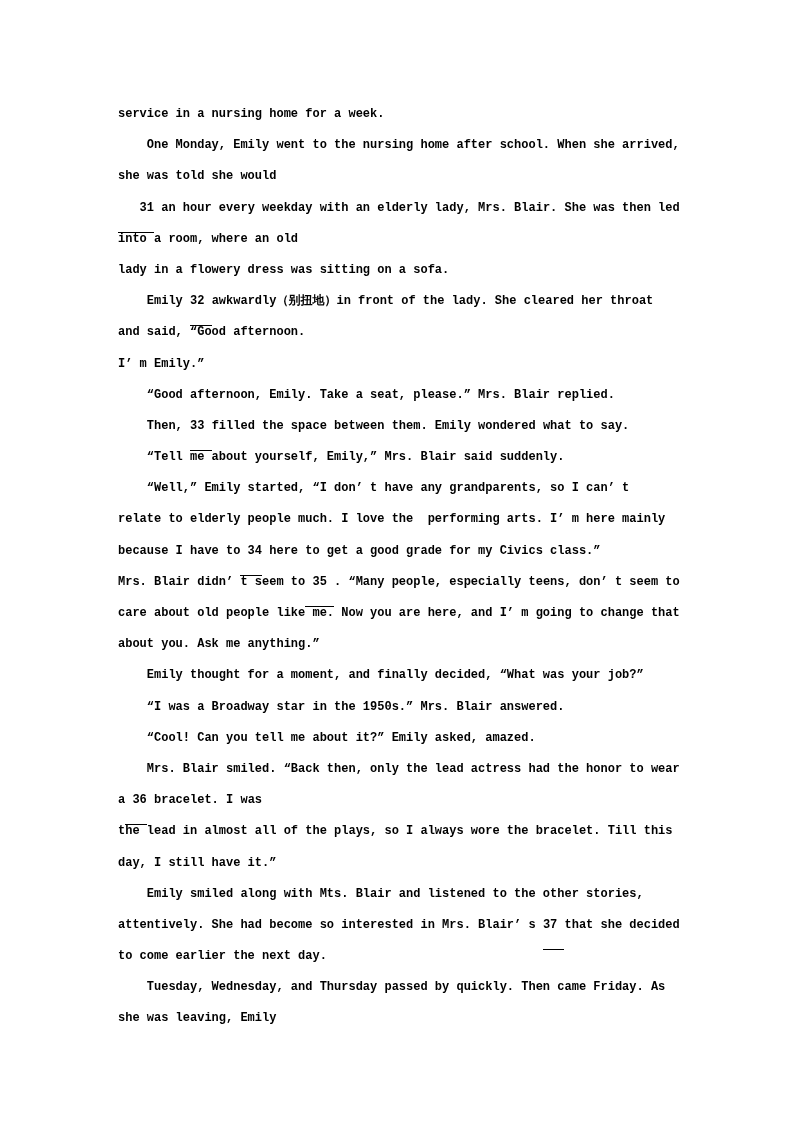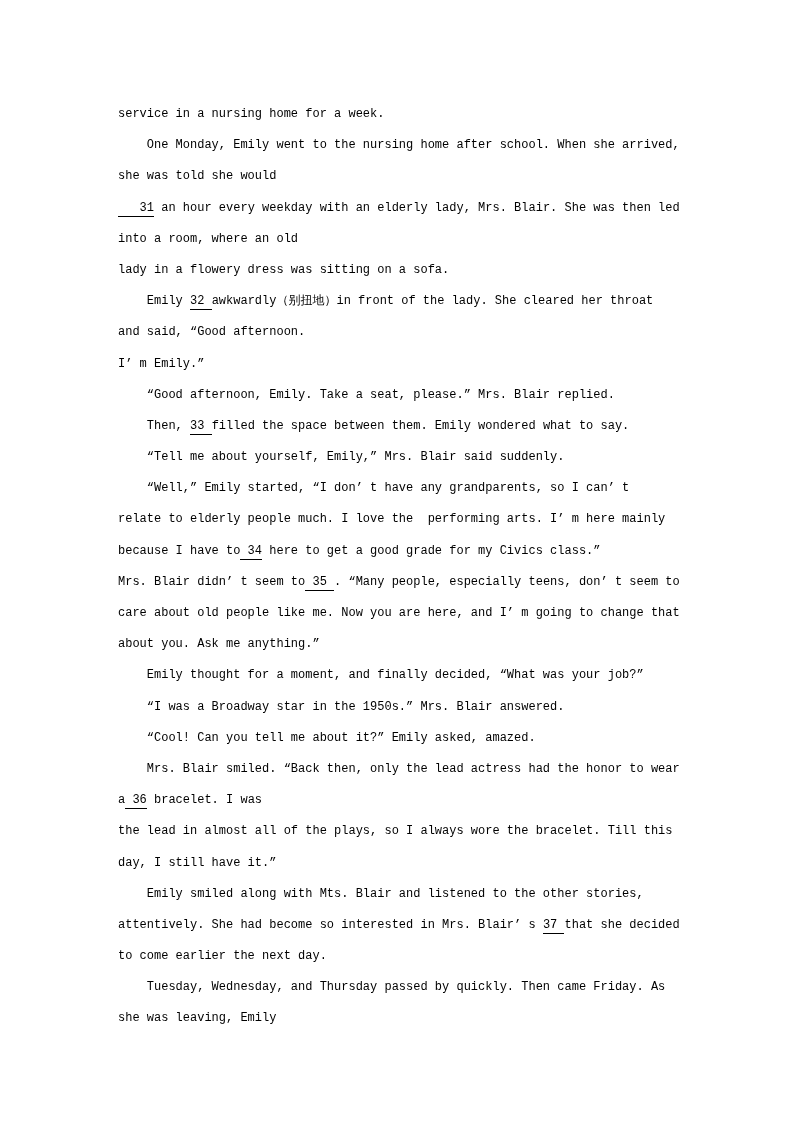--- a/index.html
+++ b/index.html
@@ -17,27 +17,28 @@
     color: #000000;
   }
   .content {
     position: absolute;
     left: 118px;
     top: 99px;
     font-size: 12px;
     line-height: 31.2px;
     white-space: pre;
     color: #000000;
+    font-weight: bold;
   }
   .line {
     height: 31.2px;
   }
   .blank {
     border-bottom: 1px solid #000000;
-    padding-bottom: 1px;
+    padding-bottom: 17px;
   }
 </style>
 </head>
 <body>
 
 <div class="page">
   <div class="content"><div class="line"><span>service in a nursing home for a week.</span></div><div class="line"><span>    One Monday, Emily went to the nursing home after school. When she arrived,</span></div><div class="line"><span>she was told she would</span></div><div class="line"><span class="blank">   31</span><span> an hour every weekday with an elderly lady, Mrs. Blair. She was then led</span></div><div class="line"><span>into a room, where an old</span></div><div class="line"><span>lady in a flowery dress was sitting on a sofa.</span></div><div class="line"><span>    Emily </span><span class="blank">32 </span><span>awkwardly（别扭地）in front of the lady. She cleared her throat</span></div><div class="line"><span>and said, “Good afternoon.</span></div><div class="line"><span>I’ m Emily.”</span></div><div class="line"><span>    “Good afternoon, Emily. Take a seat, please.” Mrs. Blair replied.</span></div><div class="line"><span>    Then, </span><span class="blank">33 </span><span>filled the space between them. Emily wondered what to say.</span></div><div class="line"><span>    “Tell me about yourself, Emily,” Mrs. Blair said suddenly.</span></div><div class="line"><span>    “Well,” Emily started, “I don’ t have any grandparents, so I can’ t</span></div><div class="line"><span>relate to elderly people much. I love the  performing arts. I’ m here mainly</span></div><div class="line"><span>because I have to</span><span class="blank"> 34</span><span> here to get a good grade for my Civics class.”</span></div><div class="line"><span>Mrs. Blair didn’ t seem to</span><span class="blank"> 35 </span><span>. “Many people, especially teens, don’ t seem to</span></div><div class="line"><span>care about old people like me. Now you are here, and I’ m going to change that</span></div><div class="line"><span>about you. Ask me anything.”</span></div><div class="line"><span>    Emily thought for a moment, and finally decided, “What was your job?”</span></div><div class="line"><span>    “I was a Broadway star in the 1950s.” Mrs. Blair answered.</span></div><div class="line"><span>    “Cool! Can you tell me about it?” Emily asked, amazed.</span></div><div class="line"><span>    Mrs. Blair smiled. “Back then, only the lead actress had the honor to wear</span></div><div class="line"><span>a</span><span class="blank"> 36</span><span> bracelet. I was</span></div><div class="line"><span>the lead in almost all of the plays, so I always wore the bracelet. Till this</span></div><div class="line"><span>day, I still have it.”</span></div><div class="line"><span>    Emily smiled along with Mts. Blair and listened to the other stories,</span></div><div class="line"><span>attentively. She had become so interested in Mrs. Blair’ s </span><span class="blank">37 </span><span>that she decided</span></div><div class="line"><span>to come earlier the next day.</span></div><div class="line"><span>    Tuesday, Wednesday, and Thursday passed by quickly. Then came Friday. As</span></div><div class="line"><span>she was leaving, Emily</span></div></div>
 </div>
 
 </body></html>

